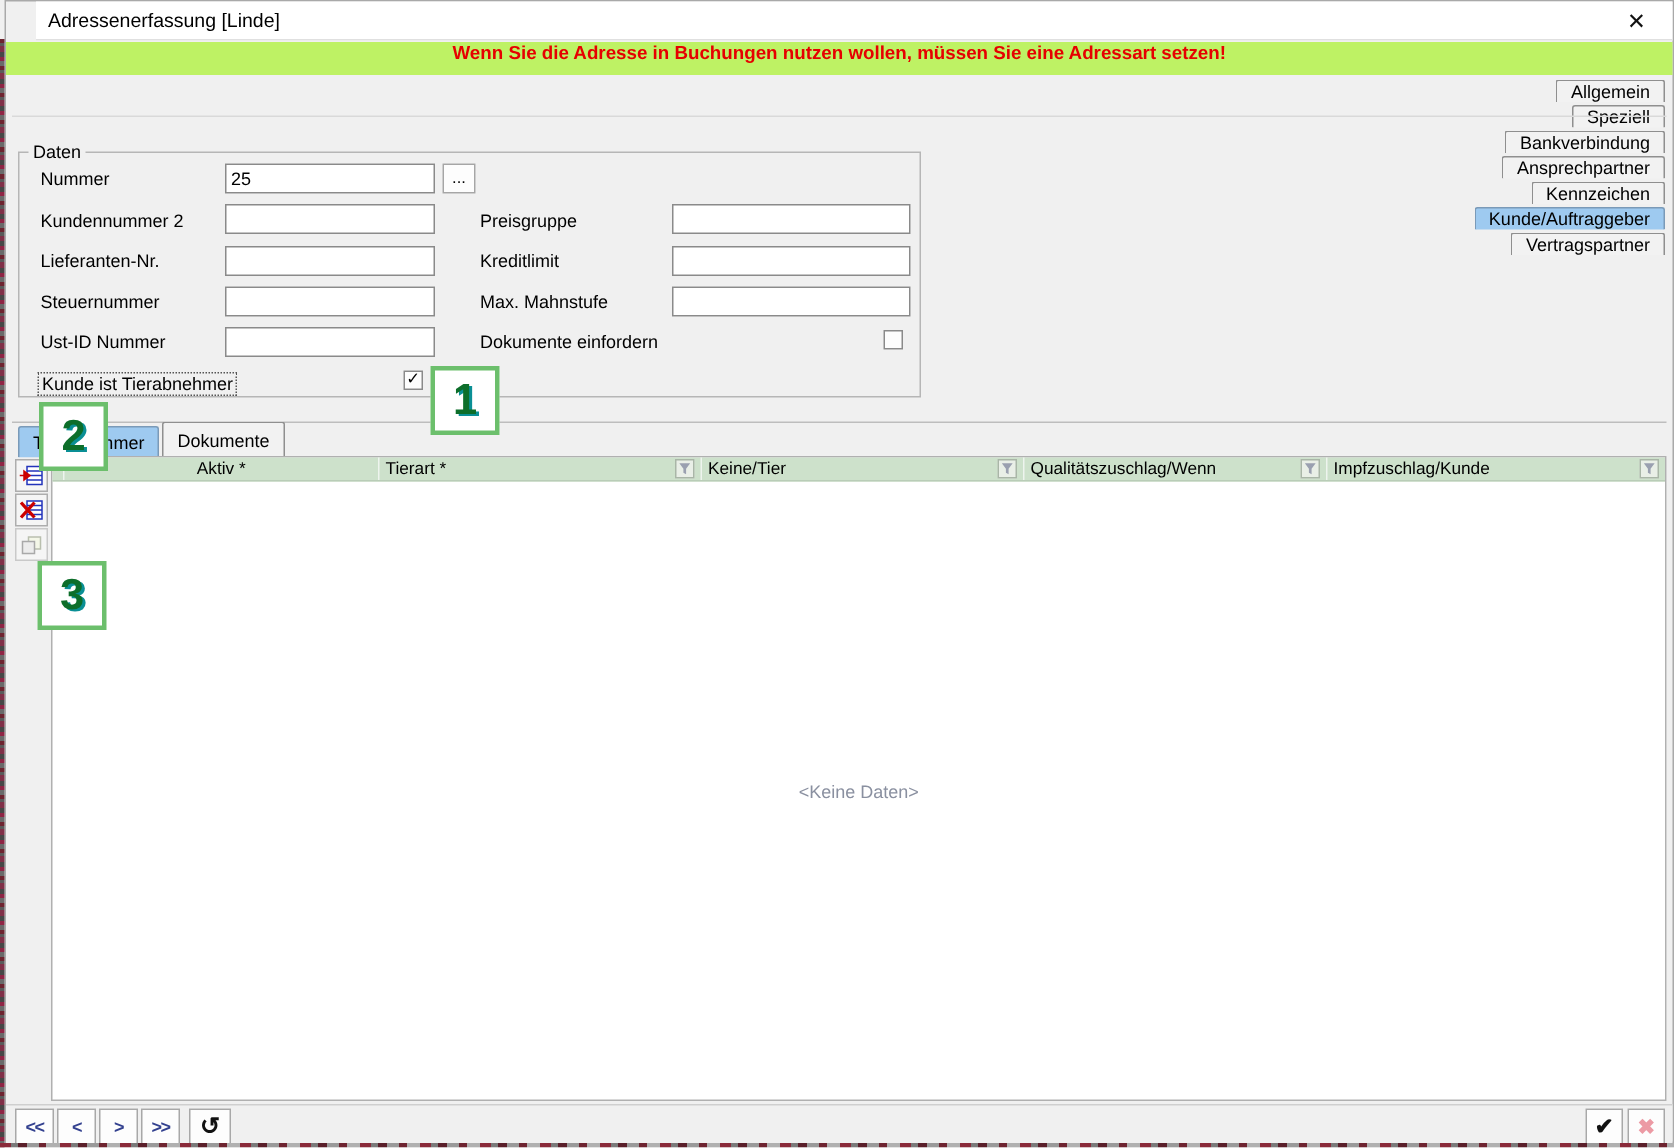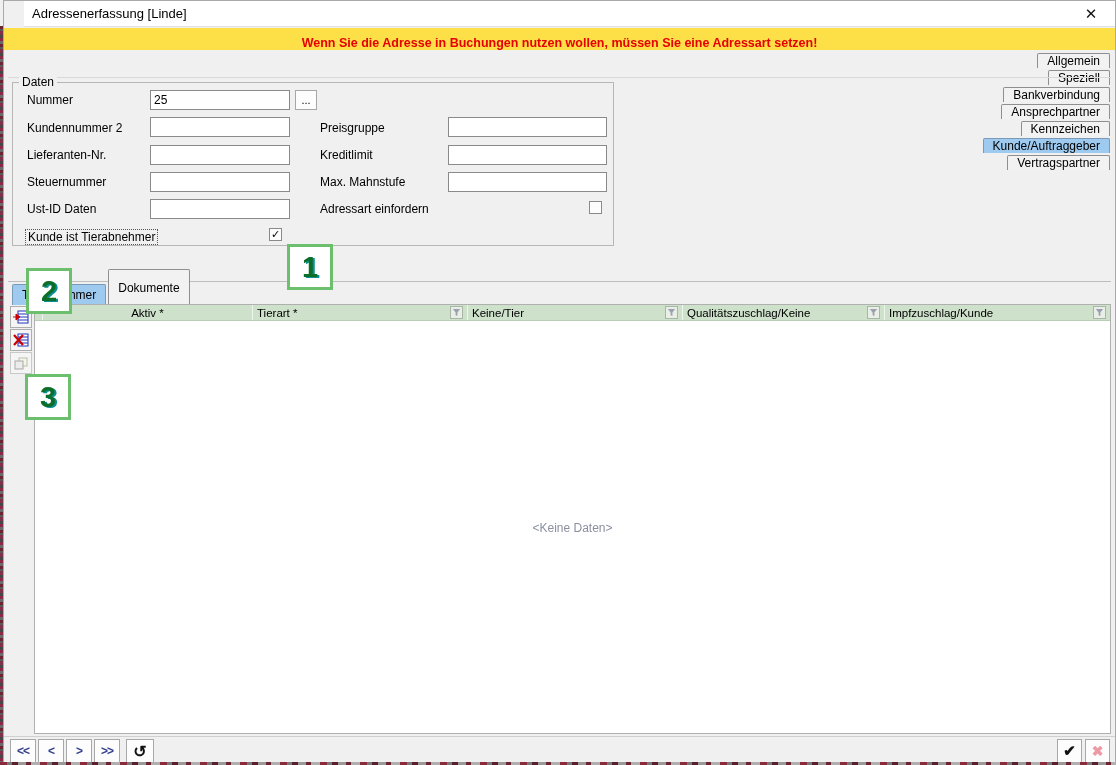--- a/index.html
+++ b/index.html
@@ -10,31 +10,31 @@
   .window { position:absolute; inset:0 0 3px 3px; background:#f0f0f0; border:1px solid #a9a9a9; }
   .edge-left { position:absolute; left:0; top:26px; bottom:0; width:3px;
     background:repeating-linear-gradient(180deg,#6e2430 0 3px,#5a5a5a 3px 5px,#803048 5px 9px,#474747 9px 12px,#8f2545 12px 15px,#6a6a6a 15px 18px); }
   .edge-bottom { position:absolute; left:0; bottom:0; height:3px; right:0;
     background:repeating-linear-gradient(90deg,#8a2a3a 0 7px,#7a7a7a 7px 12px,#5a1f2a 12px 18px,#9a9a9a 18px 26px,#6e2430 26px 31px,#b0b0b0 31px 40px); }
 
   .titlebar { position:absolute; left:0; top:0; right:0; height:26px; background:#fff; border-bottom:1px solid #e0e0e0; display:flex; align-items:center;margin-left:20px; }
   .title { font-size:13px; padding-left:8px; }
   .close-btn { position:absolute; right:10px; top:3px; width:28px; height:20px; display:flex; align-items:center; justify-content:center; font-size:15px; color:#111; cursor:default; }
 
-  .banner { position:absolute; left:0; top:27px; right:0; height:22px; background:#fde047; display:flex; align-items:flex-end; justify-content:center; }
+  .banner { position:absolute; left:0; top:27px; right:0; height:22px; background:#bef264; display:flex; align-items:flex-start; justify-content:center; }
   .banner span { color:#e60000; font-weight:bold; font-size:12.5px; }
 
   
   .tabbar { position:absolute; left:5px; top:52px; right:5px; height:24px; display:flex; align-items:flex-end; gap:2px;flex-direction:column; }
   .tab { background:#f2f2f2; border:1px solid #8f8f8f; border-bottom:none; height:21px; padding:0 9px; display:flex; align-items:center; border-radius:2px 2px 0 0; }
   .tab.sel { background:#9ecaf0; height:38px; border-color:#7a9ab8; }
   .tabline { position:absolute; left:4px; right:4px; top:76px; height:1px; background:#d9d9d9; }
 
   
-  .groupbox { position:absolute; left:8px; top:81px; width:602px; height:164px; border:1px solid #b6b6b6; }
+  .groupbox { position:absolute; left:8px; top:100px; width:602px; height:164px; border:1px solid #b6b6b6; }
   .legend { position:absolute; left:6px; top:-8px; background:#f0f0f0; padding:0 3px; }
   .flabel { position:absolute; white-space:nowrap; }
   .tbox { position:absolute; height:20px; border:1px solid #8a8a8a; background:#fff; font:12px "Liberation Sans","DejaVu Sans",sans-serif; padding:0 3px; }
   .browse { position:absolute; left:282px; top:7px; width:22px; height:20px; background:#fdfdfd; border:1px solid #a6a6a6; font-size:11px; line-height:14px; text-align:center; }
   .cb { position:absolute; width:13px; height:13px; border:1px solid #8a8a8a; background:#fdfdfd; font-size:11px; line-height:11px; text-align:center; font-weight:bold; }
   .focuslabel { position:absolute; left:12px; top:146px; border:1px dotted #555; padding:0 2px; }
 
   
   .subtabbar { position:absolute; left:8px; top:283px; height:21px; display:flex; align-items:flex-end; gap:2px; }
   .sep280 { position:absolute; left:4px; right:4px; top:280px; height:1px; background:#bdbdbd; }
@@ -96,44 +96,44 @@
 
     <span class="flabel" style="left:14px;top:38px">Kundennummer 2</span>
     <input class="tbox" style="left: 137px; top: 34px; width: 140px;" value="">
 
     <span class="flabel" style="left:14px;top:65px">Lieferanten-Nr.</span>
     <input class="tbox" style="left: 137px; top: 62px; width: 140px;" value="">
 
     <span class="flabel" style="left:14px;top:92px">Steuernummer</span>
     <input class="tbox" style="left: 137px; top: 89px; width: 140px;" value="">
 
-    <span class="flabel" style="left:14px;top:119px">Ust-ID Daten</span>
+    <span class="flabel" style="left:14px;top:119px">Ust-ID Nummer</span>
     <input class="tbox" style="left: 137px; top: 116px; width: 140px;" value="">
 
     <span class="flabel" style="left:307px;top:38px">Preisgruppe</span>
     <input class="tbox" style="left: 435px; top: 34px; width: 159px;" value="">
 
     <span class="flabel" style="left:307px;top:65px">Kreditlimit</span>
     <input class="tbox" style="left: 435px; top: 62px; width: 159px;" value="">
 
     <span class="flabel" style="left:307px;top:92px">Max. Mahnstufe</span>
     <input class="tbox" style="left: 435px; top: 89px; width: 159px;" value="">
 
-    <span class="flabel" style="left:307px;top:119px">Adressart einfordern</span>
+    <span class="flabel" style="left:307px;top:119px">Dokumente einfordern</span>
     <span class="cb" style="left:576px;top:118px"></span>
 
     <span class="focuslabel">Kunde ist Tierabnehmer</span>
     <span class="cb" style="left:256px;top:145px">✓</span>
   </div>
 
   <div class="sep280"></div>
 
   <div class="subtabbar">
     <div class="tab sel" style="height:21px">Tierabnehmer</div>
-    <div class="tab" style="height:36px">Dokumente</div>
+    <div class="tab" style="height:24px">Dokumente</div>
   </div>
 
   <div class="sidebar">
     <div class="tool">
       <svg width="16" height="16" viewBox="0 0 16 16">
         <rect x="5" y="2" width="10" height="12" fill="#fff" stroke="#2233bb"></rect>
         <line x1="5" y1="5" x2="15" y2="5" stroke="#2233bb"></line>
         <line x1="5" y1="8" x2="15" y2="8" stroke="#2233bb"></line>
         <line x1="5" y1="11" x2="15" y2="11" stroke="#2233bb"></line>
         <path d="M0 8 h5 M3 5 l4 3 -4 3 z" stroke="#cc0000" fill="#cc0000"></path>
@@ -174,21 +174,21 @@
       <div class="gcell" style="width:215px">
         <span>Keine/Tier</span>
           <span class="sp"></span>
         <span class="filter">
             <svg width="9" height="9" viewBox="0 0 10 10">
               <path d="M1 1 h8 l-3 4 v4 l-2 -1 v-3 z" fill="#9aa0b0"></path>
             </svg>
           </span>
       </div>
       <div class="gcell" style="width:202px">
-        <span>Qualitätszuschlag/Keine</span>
+        <span>Qualitätszuschlag/Wenn</span>
           <span class="sp"></span>
         <span class="filter">
             <svg width="9" height="9" viewBox="0 0 10 10">
               <path d="M1 1 h8 l-3 4 v4 l-2 -1 v-3 z" fill="#9aa0b0"></path>
             </svg>
           </span>
       </div>
       <div class="gcell" style="flex:1;border-right:none">
         <span>Impfzuschlag/Kunde</span>
           <span class="sp"></span>

